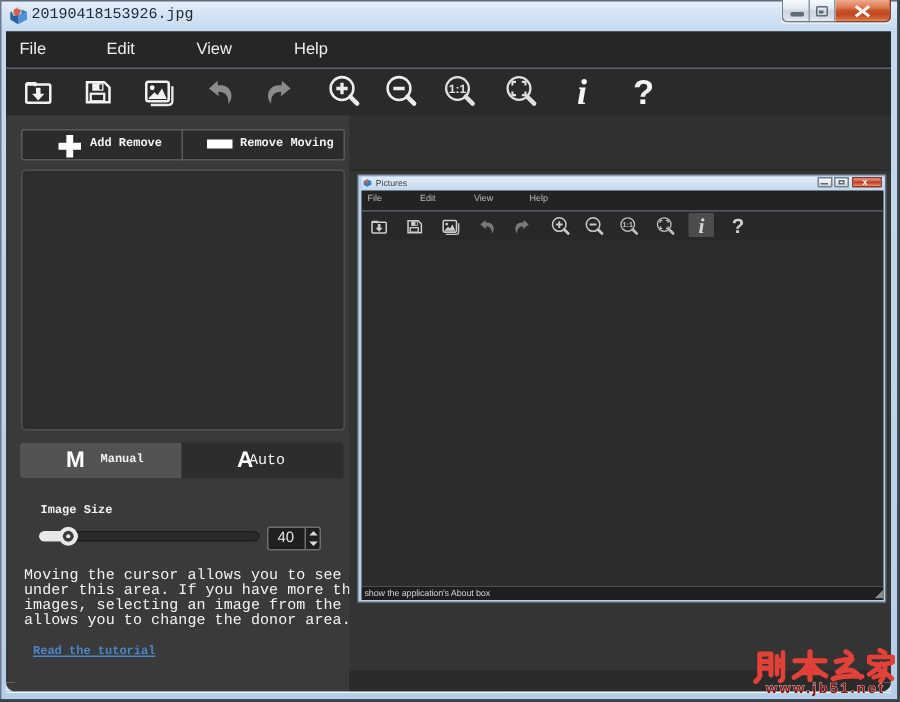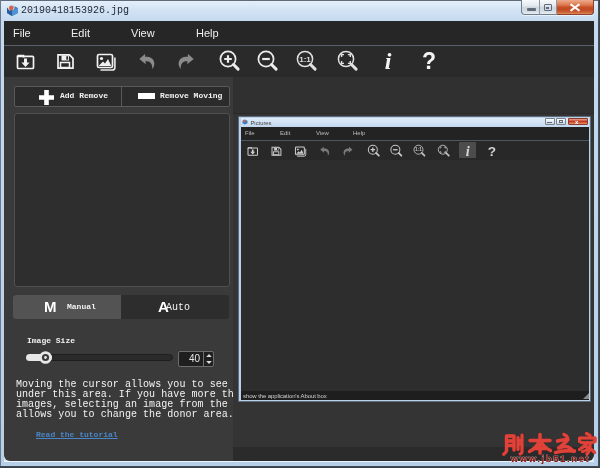--- a/index.html
+++ b/index.html
@@ -123,31 +123,31 @@
 <div class="abs mono" style="left:27px;top:336px;font-size:8px;font-weight:bold;color:#f0f0f0">Image Size</div>
 <div class="abs" style="left:26px;top:354px;width:147px;height:7px;border-radius:4px;background:#2a2a2a;border:1px solid #1e1e1e"></div>
 <div class="abs" style="left:26px;top:354px;width:26px;height:7px;border-radius:4px;background:#e8e8e8"></div>
 <svg class="abs" style="left:38px;top:350px" width="15" height="15" viewBox="0 0 15 15">
   <circle cx="7.5" cy="7.5" r="6.3" fill="#e8e8e8"></circle>
   <circle cx="7.5" cy="7.5" r="3.6" fill="#3a3a3a"></circle>
   <circle cx="7.5" cy="7.5" r="1.4" fill="#e8e8e8"></circle>
 </svg>
 <div class="abs" style="left:178px;top:351px;width:36px;height:16px;border:1px solid #6e6e6e;border-radius:2px;background:#1f1f1f"></div>
 <div class="abs" style="left:203px;top:351px;width:1px;height:16px;background:#6e6e6e"></div>
-<div class="abs" style="left:189px;top:353px;width:25px;text-align:left;font-size:10px;color:#e6e6e6">40</div>
+<div class="abs" style="left:178px;top:353px;width:25px;text-align:center;font-size:10px;color:#e6e6e6">40</div>
 <svg class="abs" style="left:204px;top:351px" width="10" height="16" viewBox="0 0 10 16">
   <path d="M5,3 l2.8,3 h-5.6 Z" fill="#dcdcdc"></path>
   <path d="M5,13 l-2.8,-3 h5.6 Z" fill="#dcdcdc"></path>
 </svg>
 
 <div class="abs mono" style="left:16px;top:380px;font-size:10px;font-weight:normal;color:#f3f3f3;line-height:10px;letter-spacing:0.05px;white-space:pre">Moving the cursor allows you to see what is
 under this area. If you have more than two
 images, selecting an image from the list
 allows you to change the donor area.</div>
-<div class="abs mono" style="left:36px;top:430px;font-size:8px;font-weight:bold;color:#4a86c8;text-decoration:underline">Read the tutorial</div>
+<div class="abs mono" style="left:22px;top:430px;font-size:8px;font-weight:bold;color:#4a86c8;text-decoration:underline">Read the tutorial</div>
 
 <div class="abs" style="left:233px;top:77px;width:361px;height:384px;background:#303030"></div>
 <div class="abs" style="left:233px;top:113px;width:361px;height:1px;background:#292929"></div>
 <div class="abs" style="left:233px;top:114px;width:361px;height:333px;background:#343434"></div>
 <div class="abs" style="left:233px;top:447px;width:361px;height:14px;background:#2b2b2b"></div>
 
 <div class="abs" style="left:238px;top:116px;width:353px;height:286px;background:#b9d2ea;border:1px solid #5d6b7a;border-radius:1px"></div>
 
 <div class="abs" style="left:240.5px;top:117.5px;width:348.5px;height:9.5px;background:linear-gradient(180deg,#e0ecf9 0,#c2d7ee 100%)"></div>
 <svg class="abs" style="left:242px;top:119px" width="6" height="6" viewBox="0 0 13 13">

